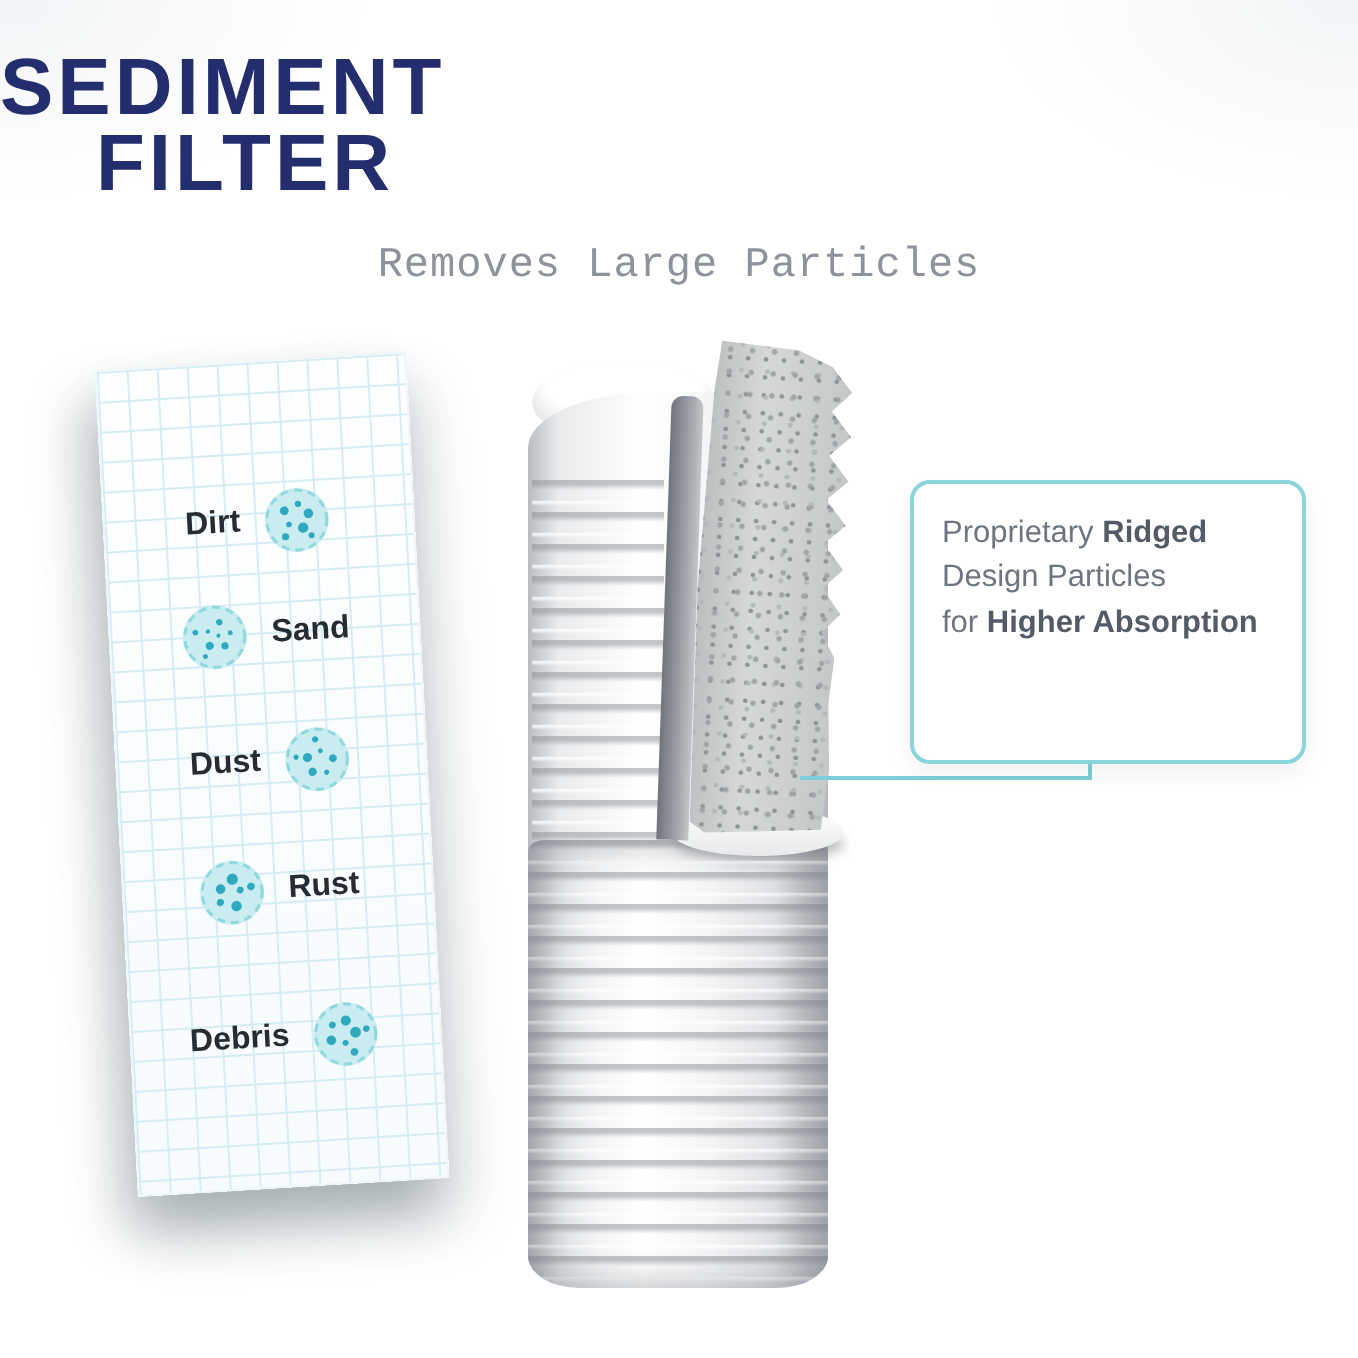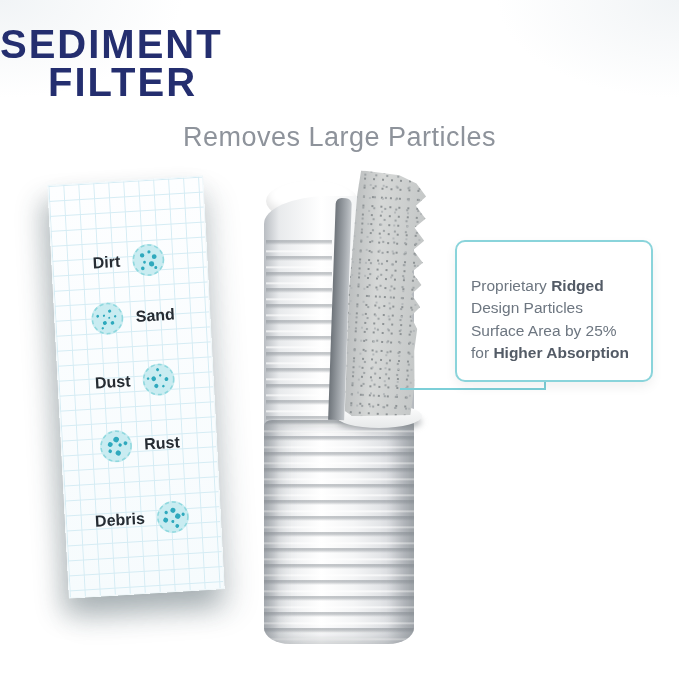--- a/index.html
+++ b/index.html
@@ -18,21 +18,21 @@
 
   
   .title-line{
     position:absolute;left:0;width:100%;text-align:left;
     color:#242e6f;font-weight:bold;font-size:40px;letter-spacing:2px;
   }
   .title-1{top:22px;}
   .title-2{top:60px;padding-left:48px;}
   .subtitle{
     position:absolute;left:0;top:122px;width:100%;text-align:center;
-    color:#8e939b;font-size:27px;letter-spacing:0.5px;
+    color:#8e939b;font-size:21px;letter-spacing:0.5px;font-family:Liberation Mono, monospace;
   }
 
   
   .panel{
     position:absolute;left:58px;top:180px;width:154px;height:412px;
     background:
       linear-gradient(#d5ecf4 1px, transparent 1px),
       linear-gradient(90deg, #d5ecf4 1px, transparent 1px),
       linear-gradient(#fdfeff,#f6fbfd);
     background-size:15px 15px,15px 15px,100% 100%;
@@ -109,21 +109,21 @@
   .ledge{
     position:absolute;left:336px;top:404px;width:86px;height:24px;z-index:4;
     background:linear-gradient(#ffffff,#e7e9ea);border-radius:50%;
   }
 
   
   .callout{
     position:absolute;left:455px;top:240px;width:198px;height:142px;
     background:#ffffff;border:2px solid #8ad4db;border-radius:10px;
     box-shadow:0 5px 12px rgba(0,0,0,0.06);
-    padding:33px 14px;box-sizing:border-box;
+    padding:14px 14px;box-sizing:border-box;
     font-size:15.5px;line-height:1.45;color:#6d7680;
     z-index:6;
   }
   .callout b{color:#535b66;}
   .conn-h{
     position:absolute;left:400px;top:388px;width:146px;height:2px;
     background:#7ccfd8;z-index:6;
   }
   .conn-v{
     position:absolute;left:544px;top:381px;width:2px;height:9px;
@@ -256,18 +256,17 @@
     <div class="ridges ridges-full"></div>
     <div class="groove"></div>
     <div class="media-slab"></div>
   </div>
 
   <div class="conn-h"></div>
   <div class="conn-v"></div>
   <div class="callout">
     <div><span>Proprietary </span><b>Ridged</b></div>
     <div><span>Design Particles</span></div>
-    <div><span>Surface Area by 25%</span></div>
     <div><span>for </span><b>Higher Absorption</b></div>
   </div>
 
 
 </div>
 
 </body></html>

